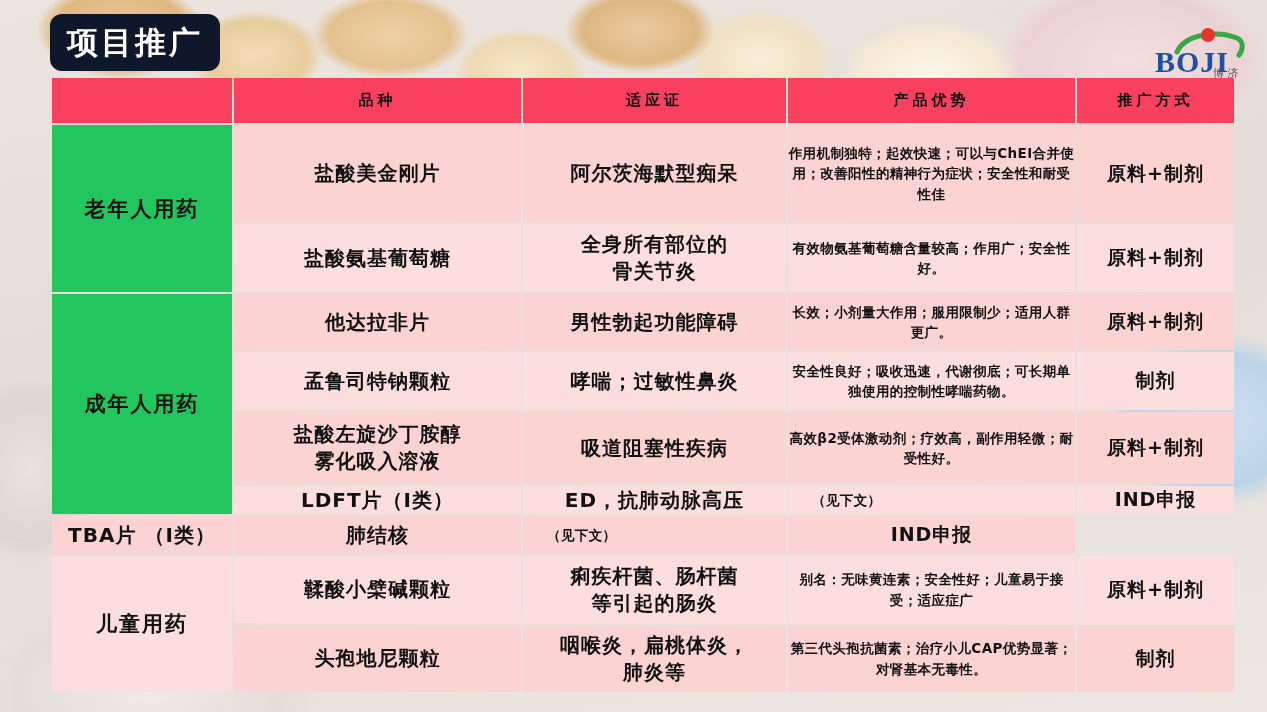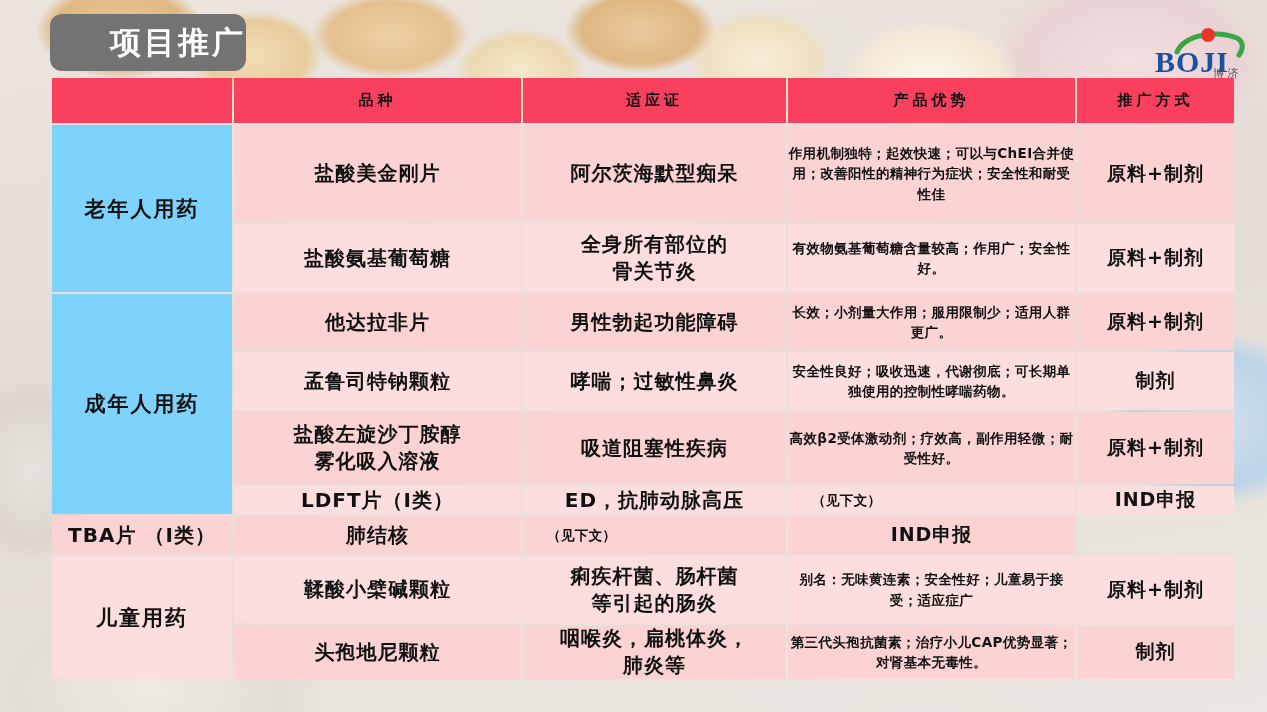--- a/index.html
+++ b/index.html
@@ -45,27 +45,27 @@
     position: absolute;
     inset: 0;
     background: radial-gradient(ellipse at 50% 40%, rgba(255,255,255,0.10) 0%, rgba(255,255,255,0.0) 70%);
   }
 
   
   .title-chip {
     position: absolute;
     left: 50px;
     top: 14px;
-    width: 196px;
+    width: 170px;
     height: 57px;
-    background: #737373;
+    background: #0f172a;
     border-radius: 12px;
     display: flex;
     align-items: center;
-    justify-content: flex-end;
+    justify-content: center;
     z-index: 5;
   }
   .title-chip-text {
     color: #ffffff;
     font-size: 31px;
     font-weight: bold;
     letter-spacing: 3px;
     font-family: "DejaVu Sans", "Liberation Sans", sans-serif;
     white-space: nowrap;
   }
@@ -111,21 +111,21 @@
     height: 45px;
   }
   th.hdr.blank { letter-spacing: 0; }
 
   td.cat {
     font-size: 21px;
     font-weight: bold;
     letter-spacing: 2px;
     color: #111111;
   }
-  td.cat.shade-a { background: #7dd3fc; }
+  td.cat.shade-a { background: #22c55e; }
   td.cat.shade-b { background: #fbdedd; }
 
   td.name, td.indi {
     font-size: 20px;
     font-weight: bold;
     letter-spacing: 1px;
     color: #111111;
     line-height: 1.35;
   }
   td.adv {
@@ -250,21 +250,21 @@
           <tr style="height: 67px;">
             <td class="cat shade-b" rowspan="2">儿童用药</td>
             <td class="name shade-b">鞣酸小檗碱颗粒</td>
             <td class="indi shade-b">
               <span class="cell-line">痢疾杆菌、肠杆菌</span>
               <span class="cell-line">等引起的肠炎</span>
             </td>
             <td class="adv shade-b">别名：无味黄连素；安全性好；儿童易于接受；适应症广</td>
             <td class="mode shade-b">原料+制剂</td>
           </tr>
-          <tr style="height: 54px;">
+          <tr style="height: 67px;">
             <td class="name shade-a">头孢地尼颗粒</td>
             <td class="indi shade-a">
               <span class="cell-line">咽喉炎，扁桃体炎，</span>
               <span class="cell-line">肺炎等</span>
             </td>
             <td class="adv shade-a">第三代头孢抗菌素；治疗小儿CAP优势显著；对肾基本无毒性。</td>
             <td class="mode shade-a">制剂</td>
           </tr>
         </tbody>
     </table>

